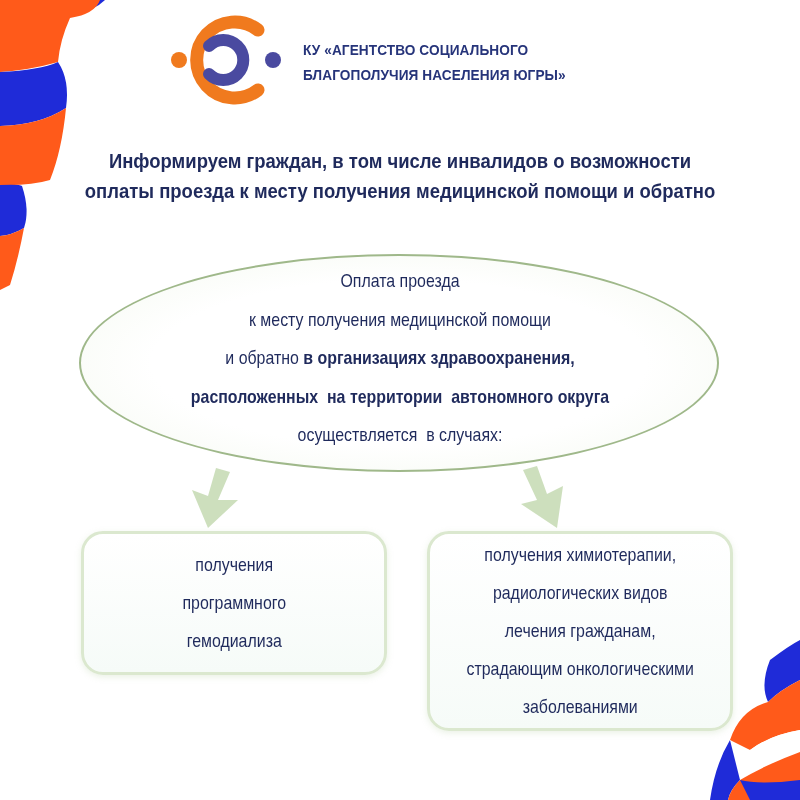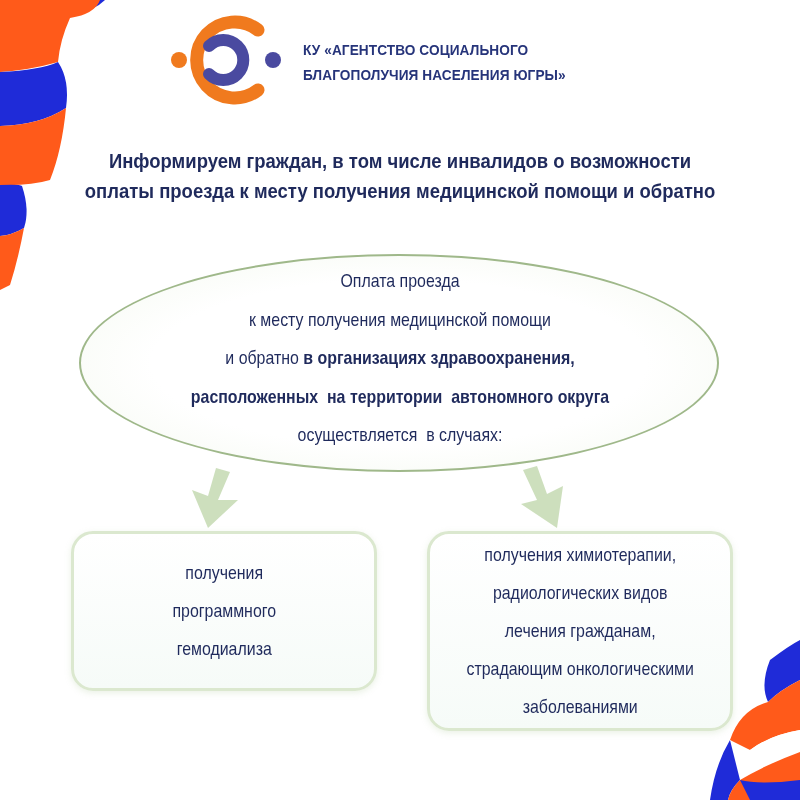--- a/index.html
+++ b/index.html
@@ -47,21 +47,21 @@
   .arrow { width: 70px; height: 70px; }
   .arrow-left { left: 178px; top: 462px; }
   .arrow-right { left: 505px; top: 462px; }
 
   .card {
     border: 3px solid #dbe8cf; border-radius: 22px; box-sizing: border-box;
     background: linear-gradient(to bottom, #ffffff 0%, #f6fbf8 100%);
     box-shadow: 0 2px 6px rgba(170,200,150,0.25);
     display: flex; align-items: center; justify-content: center;
   }
-  .card-left { left: 71px; top: 531px; width: 306px; height: 160px; }
+  .card-left { left: 81px; top: 531px; width: 306px; height: 144px; }
   .card-right { left: 427px; top: 531px; width: 306px; height: 200px; }
   .card-text {
     text-align: center; font-size: 18.5px; line-height: 38px; color: #1f2a5c;
     transform: scaleX(0.86);
   }
   .card-text span { display: block; white-space: nowrap; }
 </style>
 </head>
 <body>
 

